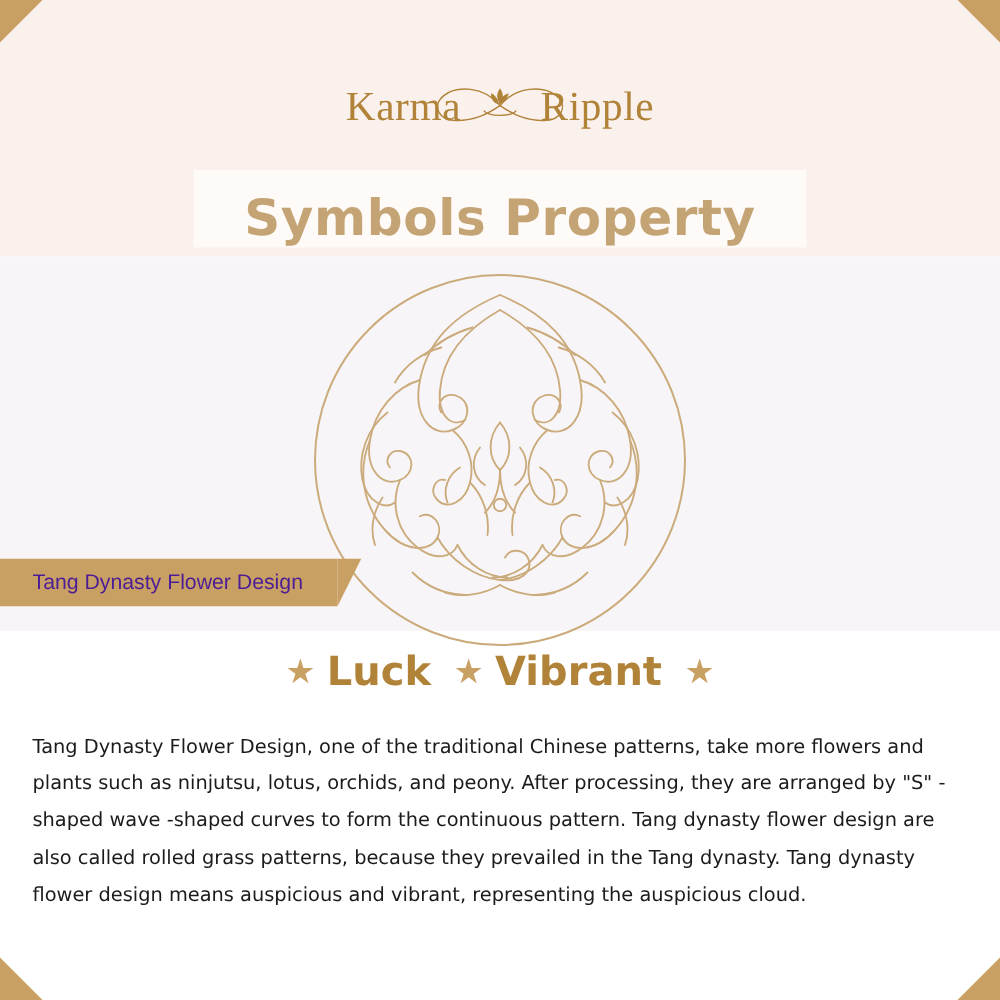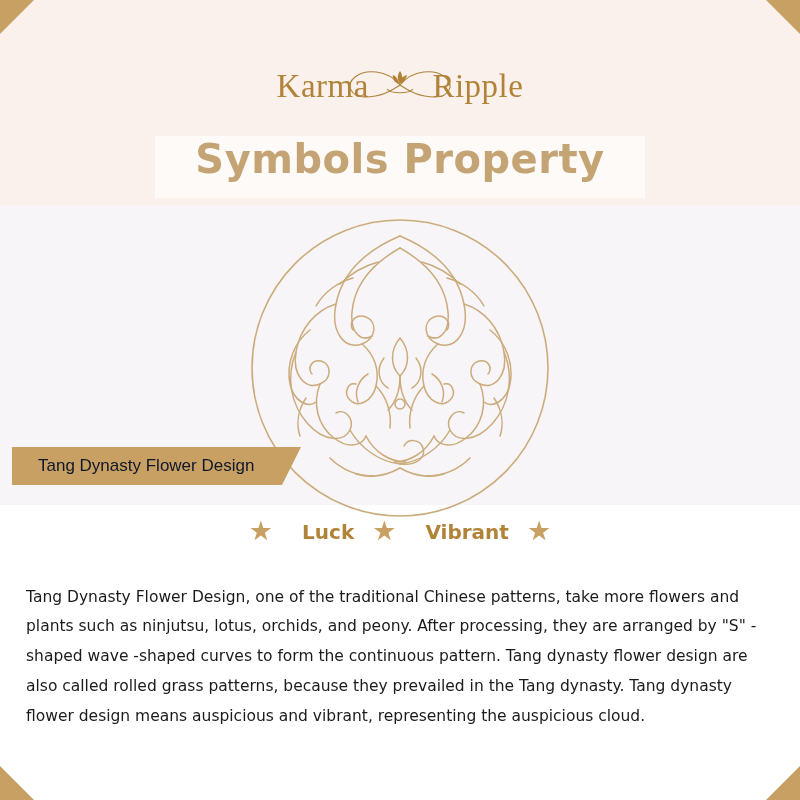--- a/index.html
+++ b/index.html
@@ -113,21 +113,21 @@
 
   
   .title-wrap {
     position: absolute;
     top: 136px;
     left: 155px;
     width: 490px;
     height: 62px;
     background: #fdfaf7;
     display: flex;
-    align-items: flex-start;
+    align-items: flex-end;
     justify-content: center;
     z-index: 10;
   }
   .title-text {
     font-family: "DejaVu Sans", sans-serif;
     font-weight: bold;
     font-size: 40px;
     color: #c4a474;
     letter-spacing: 0.5px;
   }
@@ -138,25 +138,25 @@
     top: 218px;
     left: 250px;
     width: 300px;
     height: 300px;
     z-index: 8;
   }
 
   
   .ribbon {
     position: absolute;
-    left: 12px;
+    left: 0;
     top: 447px;
     height: 38px;
     background: #c9a063;
-    color: #0f172a;
+    color: #4c1d95;
     display: flex;
     align-items: center;
     padding: 0 28px 0 26px;
     font-size: 17px;
     z-index: 12;
     box-sizing: border-box;
   }
   .ribbon::after {
     content: "";
     position: absolute;
@@ -186,23 +186,22 @@
     gap: 9px;
   }
   .kw-star {
     color: #c9a063;
     font-size: 27px;
     line-height: 1;
   }
   .kw-label {
     font-family: "DejaVu Sans", sans-serif;
     font-weight: bold;
-    font-size: 20px;
+    font-size: 32px;
     color: #b08339;
-    margin-left: 20px;
   }
 
   
   .body-copy {
     position: absolute;
     top: 567px;
     left: 26px;
     width: 738px;
     font-family: "DejaVu Sans", sans-serif;
     font-size: 15.5px;

